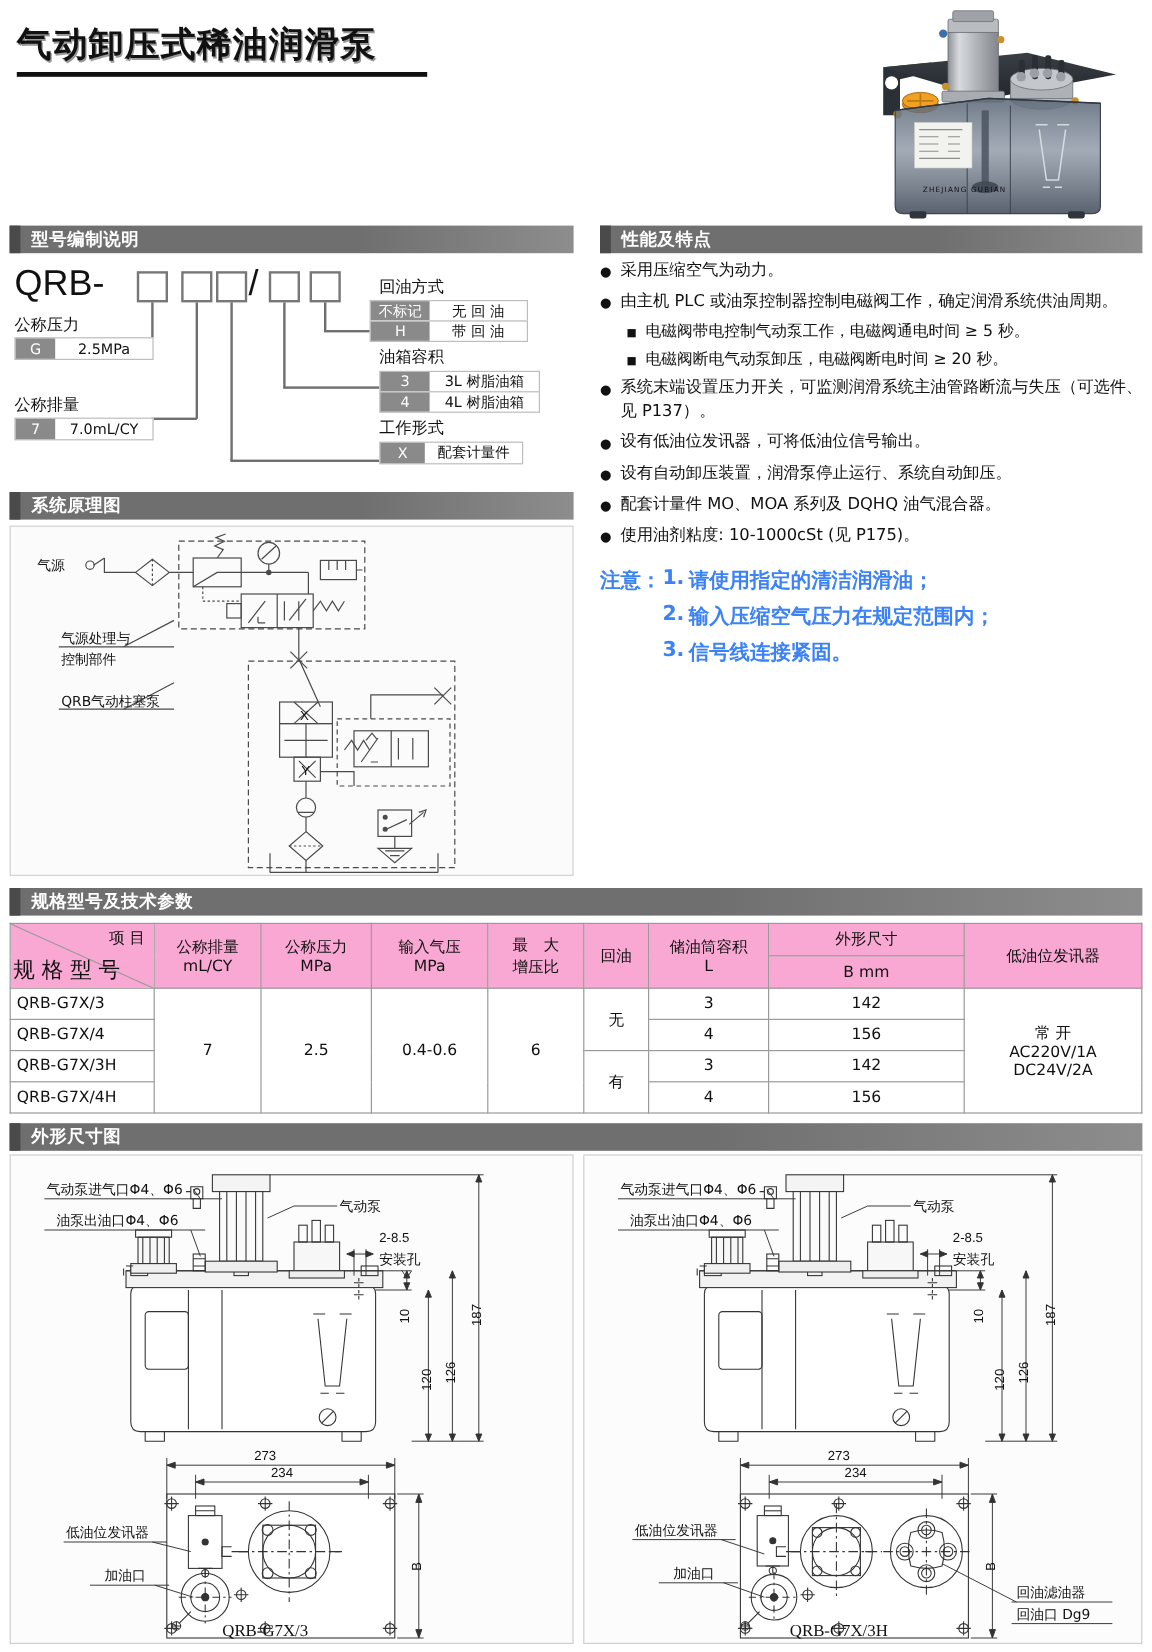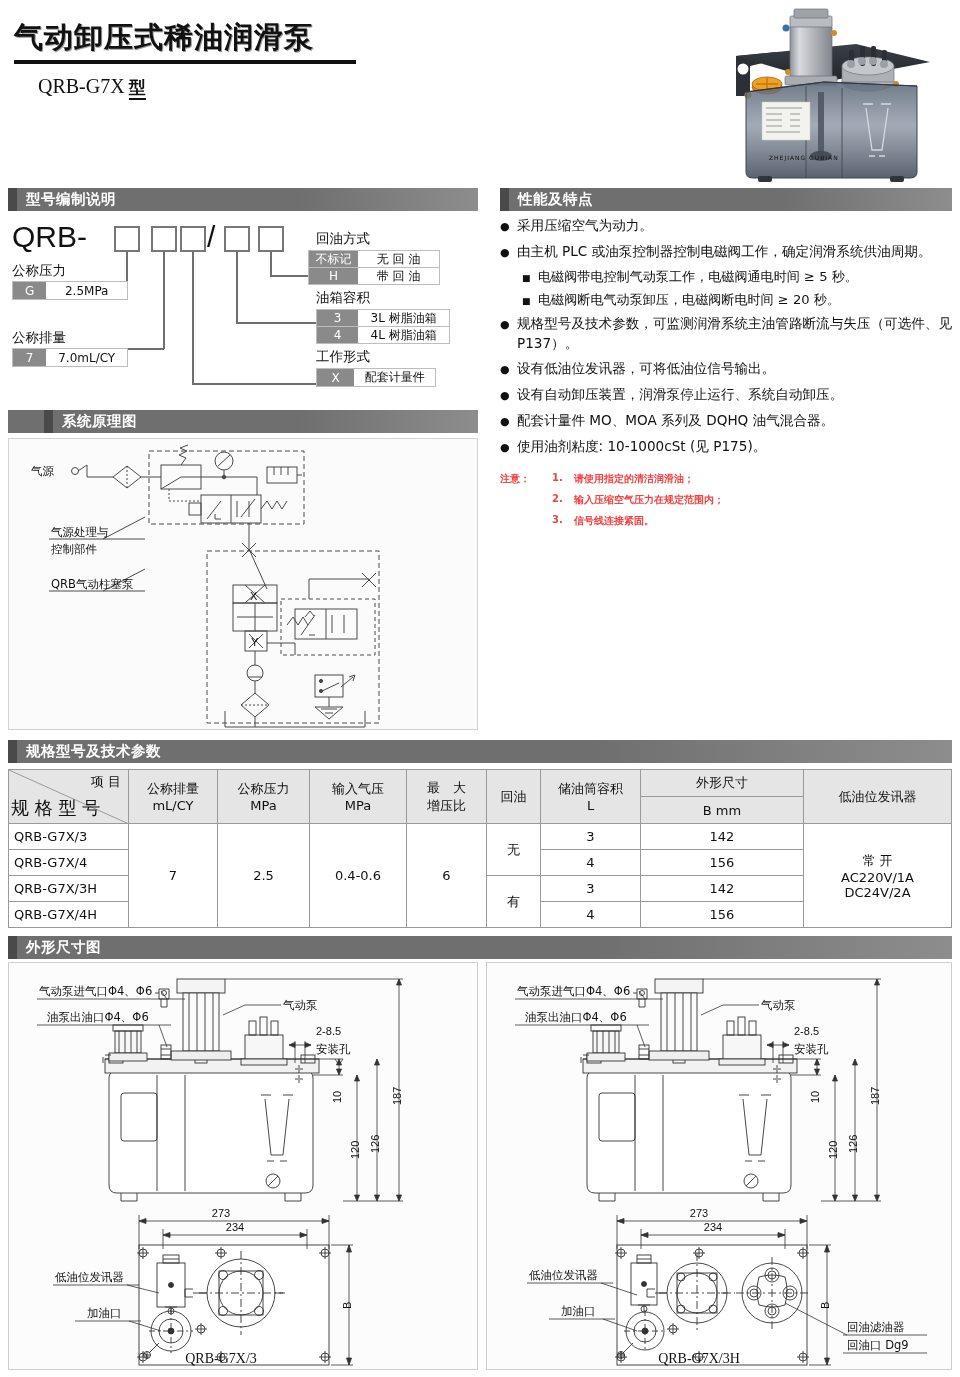--- a/index.html
+++ b/index.html
@@ -64,35 +64,35 @@
   .lline { position:absolute; background:#6e6e6e; }
 
   
   .feat { position:absolute; left:500px; top:216px; width:452px; }
   .fitem { display:flex; margin-bottom:6.5px; font-size:13.6px; line-height:1.42;
            font-family:"DejaVu Sans",sans-serif; color:#111; }
   .fitem .bullet { flex:0 0 17px; font-size:11px; padding-top:3px; }
   .fsub { display:flex; margin:0 0 5px 22px; font-size:13.1px; line-height:1.4;
           font-family:"DejaVu Sans",sans-serif; color:#111; }
   .fsub .sq { flex:0 0 16px; font-size:9px; padding-top:4px; }
-  .notes { margin-top:16px; font-size:10px; font-family:"DejaVu Sans",sans-serif;
-           color:#ef4444; font-weight:bold; }
+  .notes { margin-top:16px; font-size:17px; font-family:"DejaVu Sans",sans-serif;
+           color:#3b82f6; font-weight:bold; }
   .notes .nrow { display:flex; margin-bottom:7px; }
   .notes .nlabel { flex:0 0 52px; }
   .notes .nnum { flex:0 0 22px; }
 
   
   .tblwrap { position:absolute; left:8px; top:769px; width:944px; }
   table.spec { border-collapse:collapse; width:100%;
                font-family:"DejaVu Sans",sans-serif; }
   table.spec th, table.spec td {
     border:1px solid #9a9a9a; text-align:center; color:#111;
     font-weight:normal; font-size:13px; padding:2px 2px;
   }
-  table.spec thead th { background:#e5e5e5; height:27px; }
+  table.spec thead th { background:#f9a8d4; height:27px; }
   table.spec tbody td { background:#ffffff; height:26px; }
   .diagcell { position:relative; height:54px; padding:0 !important; }
   .diagcell .dg { position:absolute; inset:0; }
   .diagcell .it { position:absolute; right:7px; top:3px; font-size:13px; }
   .diagcell .mo { position:absolute; left:2px; bottom:3px; font-size:18px;text-align:right; }
   .mname { text-align:left !important; padding-left:5px !important; font-size:12.6px; }
 
   
   .dwg { position:absolute; background:#fcfcfc; border:1px solid #cfcfcf; }
   .dwg svg { display:block; }
@@ -100,23 +100,20 @@
   .dim { font-size:11px; font-family:"Liberation Sans",sans-serif; }
   .anno { font-size:11.5px; }
   .capt { font-size:14px; font-family:"Liberation Serif",serif; }
 </style>
 </head>
 <body>
 
 <div class="hdr">
   <div class="hdr-title">气动卸压式稀油润滑泵</div>
   <div class="hdr-rule"></div>
-  <div class="hdr-model">
-    <span>QRB-G7X</span><span class="suffix">型</span>
-  </div>
 </div>
 
 <div class="photo">
 <svg width="254" height="188" viewBox="0 0 254 188">
   <defs>
     <linearGradient id="tank" x1="0" y1="0" x2="0" y2="1">
       <stop offset="0%" stop-color="#5d6878" stop-opacity=".88"></stop>
       <stop offset="45%" stop-color="#7e8a99" stop-opacity=".72"></stop>
       <stop offset="100%" stop-color="#47505e" stop-opacity=".9"></stop>
     </linearGradient>
@@ -288,21 +285,21 @@
   <div class="fsub">
     <span class="sq">■</span>
     <span>电磁阀带电控制气动泵工作，电磁阀通电时间 ≥ 5 秒。</span>
   </div>
   <div class="fsub">
     <span class="sq">■</span>
     <span>电磁阀断电气动泵卸压，电磁阀断电时间 ≥ 20 秒。</span>
   </div>
   <div class="fitem">
     <span class="bullet">●</span>
-    <span>规格型号及技术参数，可监测润滑系统主油管路断流与失压（可选件、见 P137）。</span>
+    <span>系统末端设置压力开关，可监测润滑系统主油管路断流与失压（可选件、见 P137）。</span>
   </div>
   <div class="fitem">
     <span class="bullet">●</span>
     <span>设有低油位发讯器，可将低油位信号输出。</span>
   </div>
   <div class="fitem">
     <span class="bullet">●</span>
     <span>设有自动卸压装置，润滑泵停止运行、系统自动卸压。</span>
   </div>
   <div class="fitem">
@@ -326,21 +323,21 @@
       <span>输入压缩空气压力在规定范围内；</span>
     </div>
     <div class="nrow">
       <span class="nlabel"></span>
       <span class="nnum">3.</span>
       <span>信号线连接紧固。</span>
     </div>
   </div>
 </div>
 
-<div class="secbar" style="left:8px; top:410px; width:470px;padding-left:36px;">
+<div class="secbar" style="left:8px; top:410px; width:470px;">
   <div class="accent"></div>
   <div class="txt">系统原理图</div>
 </div>
 
 <div class="panel" style="left:8px; top:438px; width:470px; height:292px;">
 <svg width="468" height="290" viewBox="0 0 468 290">
   <g stroke="#4a4a4a" fill="none" stroke-width="1">
 
     <rect x="140" y="12" width="155" height="73" stroke-dasharray="5,3"></rect>
 

